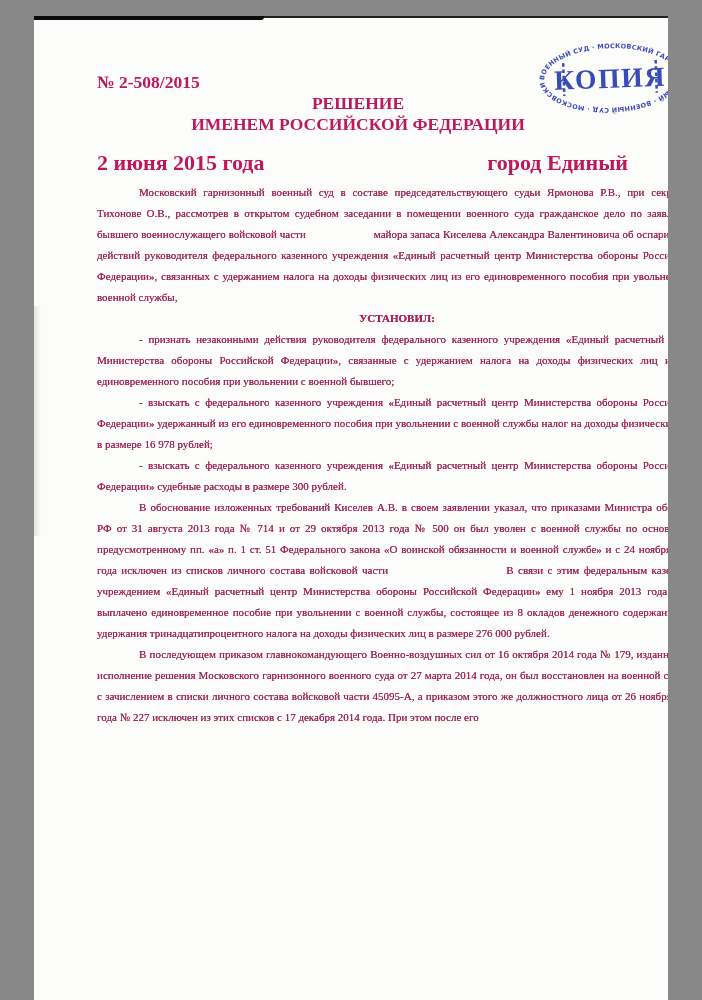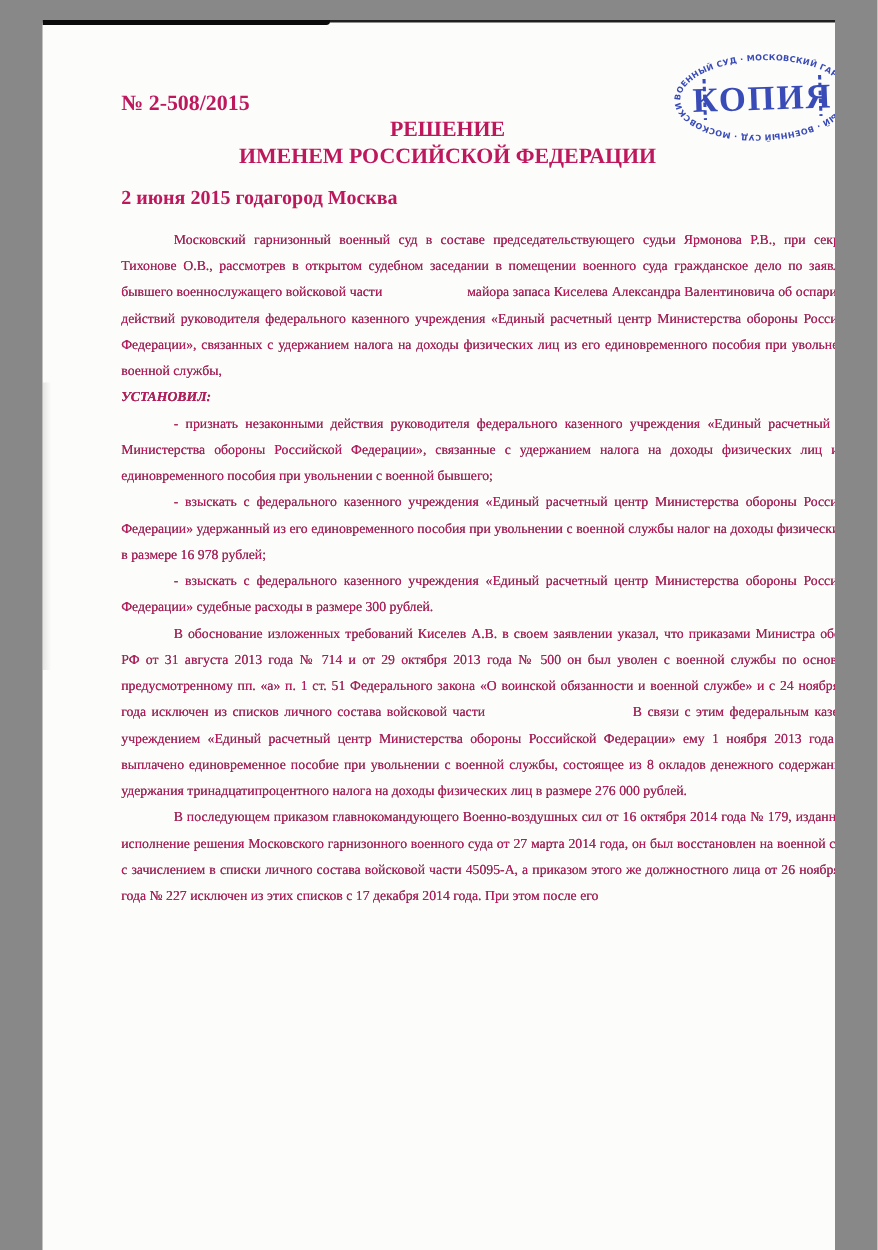--- a/index.html
+++ b/index.html
@@ -16,36 +16,36 @@
   
   .scan-line-a { position:absolute; top:0; left:0; width:100%; height:2px; background:#202020; }
   .scan-line-b { position:absolute; top:0; left:0; width:230px; height:4px; background:#0b0b0b; border-radius:0 0 3px 0; }
   .scan-smudge { position:absolute; top:290px; left:0; width:7px; height:230px;
     background:linear-gradient(to right, rgba(120,120,120,.18), rgba(120,120,120,0)); }
   
   .case-number { position:absolute; top:56px; left:63px; font-size:17.5px; font-weight:bold; }
   .title-block { position:absolute; top:77px; left:0; width:100%; text-align:center;
     font-weight:bold; font-size:17.5px; line-height:21px; transform:translateX(7px); }
   .date-row { position:absolute; top:134px; left:63px; right:40px;
-    display:flex; font-size:16px; font-weight:bold; }
+    display:flex; justify-content:space-between; font-size:22px; font-weight:bold; }
   
   .stamp { position:absolute; top:25px; left:504px; width:144px; height:74px;
     transform:rotate(-2deg); opacity:.93; }
   .stamp svg { width:100%; height:100%; }
   .stamp .ring-text { font-family:"DejaVu Sans","Liberation Sans",sans-serif;
     font-size:6.3px; font-weight:bold; letter-spacing:.25px; }
   .stamp .center-text { font-family:"Liberation Serif","DejaVu Serif",serif;
     font-size:27px; font-weight:bold; letter-spacing:1.5px; }
   
   .doc-body { position:absolute; top:166px; left:63px; width:600px;
     font-size:11px; line-height:21px; text-align:justify;
     text-shadow:0 0 .5px rgba(20,20,20,.75); }
   .doc-body p { margin:0; text-indent:42px; }
-  .ustanovil { font-weight:bold; text-indent:0 !important;
-    margin:4px 0 13px 0;font-style:italic; }
+  .ustanovil { text-align:center; font-weight:bold; text-indent:0 !important;
+    margin:4px 0 13px 0; }
 </style>
 </head>
 <body>
 
 <div class="page">
 
   <div class="scan-line-a"></div>
   <div class="scan-line-b"></div>
   <div class="scan-smudge"></div>
 
@@ -65,21 +65,21 @@
     </svg>
   </div>
 
   <div class="title-block">
     <div>РЕШЕНИЕ</div>
     <div>ИМЕНЕМ РОССИЙСКОЙ ФЕДЕРАЦИИ</div>
   </div>
 
   <div class="date-row">
     <span>2 июня 2015 года</span>
-    <span>город Москва</span>
+    <span>город Единый</span>
   </div>
 
   <div class="doc-body">
     <p>Московский гарнизонный военный суд в составе председательствующего судьи Ярмонова Р.В., при секретаре Тихонове О.В., рассмотрев в открытом судебном заседании в помещении военного суда гражданское дело по заявлению бывшего военнослужащего войсковой части&nbsp;&nbsp;&nbsp;&nbsp;&nbsp;&nbsp;&nbsp;&nbsp;&nbsp;&nbsp;&nbsp;&nbsp;&nbsp;&nbsp;&nbsp;&nbsp;&nbsp;&nbsp;&nbsp;&nbsp;&nbsp;&nbsp; майора запаса Киселева Александра Валентиновича об оспаривании действий руководителя федерального казенного учреждения «Единый расчетный центр Министерства обороны Российской Федерации», связанных с удержанием налога на доходы физических лиц из его единовременного пособия при увольнении с военной службы,</p>
     <p class="ustanovil">УСТАНОВИЛ:</p>
     <p>- признать незаконными действия руководителя федерального казенного учреждения «Единый расчетный центр Министерства обороны Российской Федерации», связанные с удержанием налога на доходы физических лиц из его единовременного пособия при увольнении с военной бывшего;</p>
     <p>- взыскать с федерального казенного учреждения «Единый расчетный центр Министерства обороны Российской Федерации» удержанный из его единовременного пособия при увольнении с военной службы налог на доходы физических лиц в размере 16&nbsp;978 рублей;</p>
     <p>- взыскать с федерального казенного учреждения «Единый расчетный центр Министерства обороны Российской Федерации» судебные расходы в размере 300 рублей.</p>
     <p>В обоснование изложенных требований Киселев А.В. в своем заявлении указал, что приказами Министра обороны РФ от 31 августа 2013 года № 714 и от 29 октября 2013 года № 500 он был уволен с военной службы по основанию, предусмотренному пп. «а» п. 1 ст. 51 Федерального закона «О воинской обязанности и военной службе» и с 24 ноября 2013 года исключен из списков личного состава войсковой части&nbsp;&nbsp;&nbsp;&nbsp;&nbsp;&nbsp;&nbsp;&nbsp;&nbsp;&nbsp;&nbsp;&nbsp;&nbsp;&nbsp;&nbsp;&nbsp;&nbsp;&nbsp;&nbsp;&nbsp;&nbsp;&nbsp;&nbsp;&nbsp;&nbsp;&nbsp; В связи с этим федеральным казенным учреждением «Единый расчетный центр Министерства обороны Российской Федерации» ему 1 ноября 2013 года было выплачено единовременное пособие при увольнении с военной службы, состоящее из 8 окладов денежного содержания без удержания тринадцатипроцентного налога на доходы физических лиц в размере 276&nbsp;000 рублей.</p>
     <p>В последующем приказом главнокомандующего Военно-воздушных сил от 16 октября 2014 года № 179, изданным во исполнение решения Московского гарнизонного военного суда от 27 марта 2014 года, он был восстановлен на военной службе с зачислением в списки личного состава войсковой части 45095-А, а приказом этого же должностного лица от 26 ноября 2014 года № 227 исключен из этих списков с 17 декабря 2014 года. При этом после его</p>

